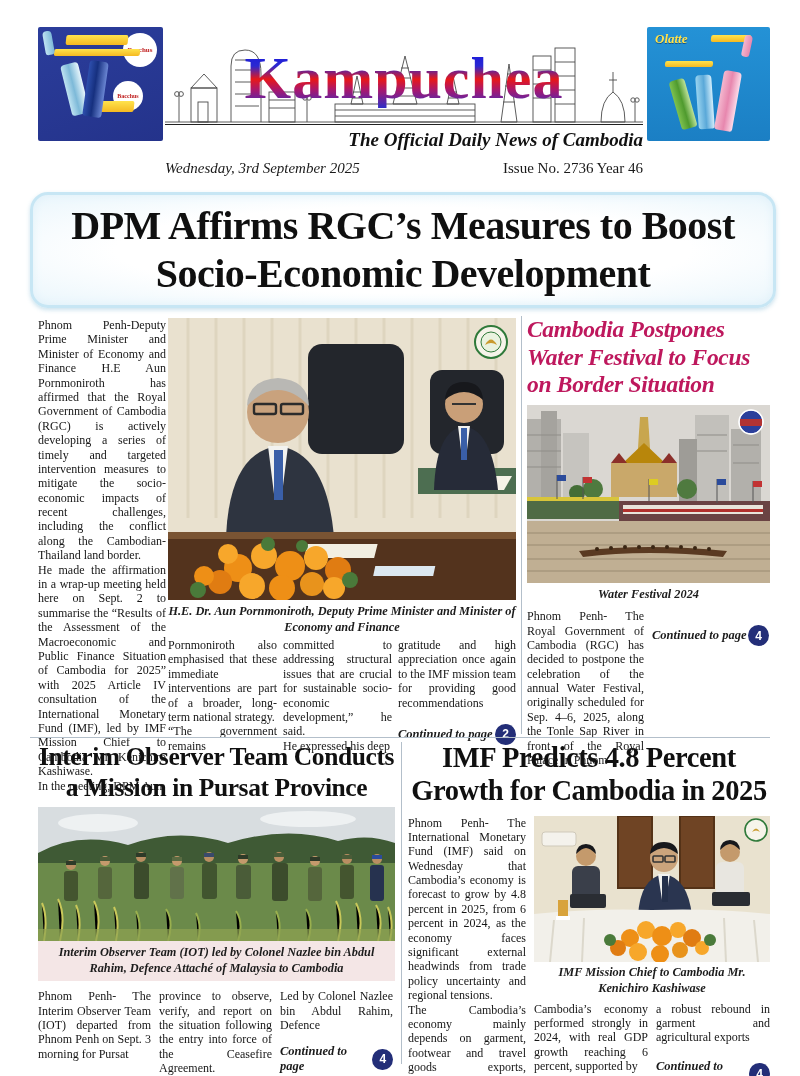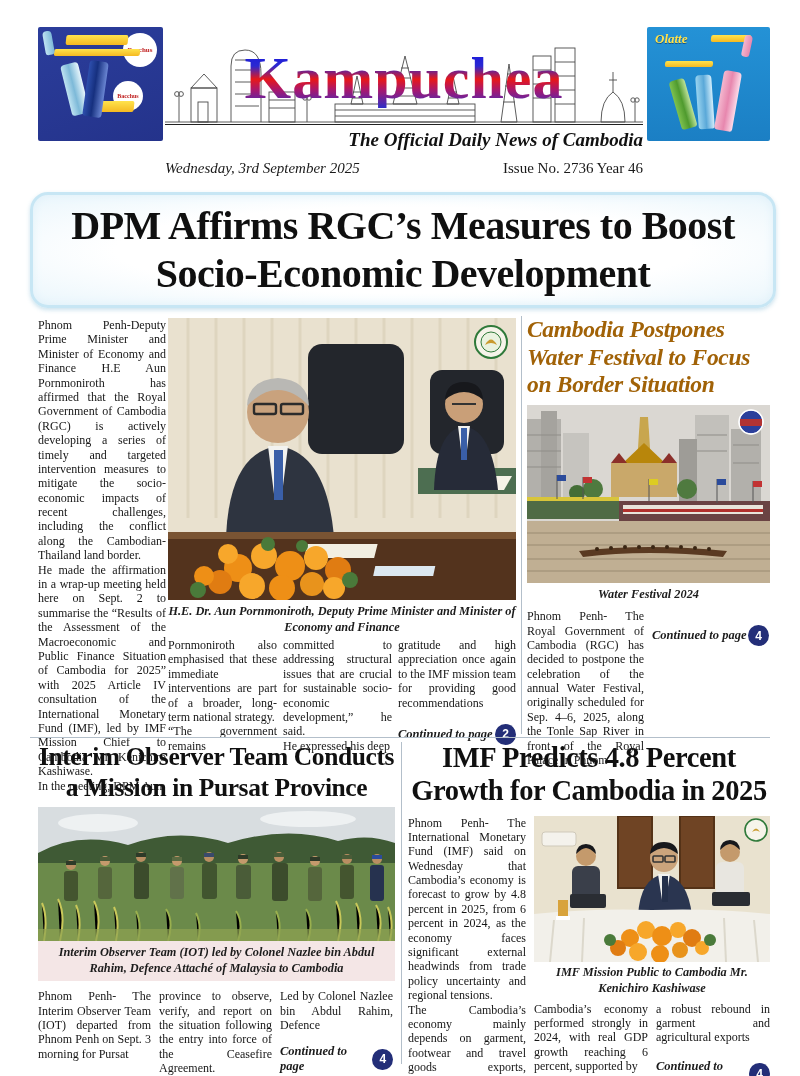--- a/index.html
+++ b/index.html
@@ -51,21 +51,21 @@
   .top-grid{left:38px;top:316px;width:732px;height:420px;}
   .lead-col1{left:0;top:2px;width:128px;height:414px;}
   .lead-figure{left:130px;top:2px;width:348px;}
   .lead-figure svg{display:block;width:348px;height:282px;}
   .lead-figure .caption{margin-top:4px;}
   .lead-c2{left:130px;top:322px;width:109px;height:96px;}
   .lead-c3{left:245px;top:322px;width:109px;height:96px;}
   .lead-c4{left:360px;top:322px;width:118px;height:96px;display:flex;flex-direction:column;}
   .vdiv-top{left:483px;top:0;width:0;height:418px;border-left:1.4px solid #b3bfca;}
   .water{left:489px;top:0;width:243px;height:418px;}
-  .water h3{margin:0;font-size:23.5px;line-height:1.18;font-weight:bold;font-style:italic;color:#a16207;letter-spacing:-0.3px;}
+  .water h3{margin:0;font-size:23.5px;line-height:1.18;font-weight:bold;font-style:italic;color:#be185d;letter-spacing:-0.3px;}
   .water svg{display:block;width:243px;height:178px;margin-top:6px;}
   .water .caption{margin-top:4px;}
   .water-cols{display:flex;gap:8px;margin-top:6px;}
   .water-cols>div{width:117px;}
   .hr-mid{left:30px;top:737px;width:740px;border-top:1.5px solid #b3bfca;}
 
   
   .bottom-grid{left:38px;top:742px;width:732px;height:330px;}
   .iot{left:0;top:0;width:357px;}
   .iot h3{margin:0;text-align:center;font-size:25.5px;line-height:1.2;font-weight:bold;color:#101010;letter-spacing:-0.4px;}
@@ -513,21 +513,21 @@
                 <circle cx="146" cy="134" r="8" fill="#e8931c"></circle>
                 <circle cx="168" cy="132" r="7" fill="#f7a72b"></circle>
               <circle cx="76" cy="124" r="6" fill="#4a7a3a"></circle>
                 <circle cx="176" cy="124" r="6" fill="#4a7a3a"></circle>
             </g>
             <g>
               <circle cx="222" cy="14" r="11" fill="#f6f4ea" stroke="#2f7a3a" stroke-width="1.6"></circle>
               <path d="M218 16 Q222 9 226 16 Q222 13 218 16Z" fill="#c99a2e"></path>
             </g>
           </svg>
-          <div class="caption">IMF Mission Public to Cambodia Mr. Kenichiro Kashiwase</div>
+          <div class="caption">IMF Mission Chief to Cambodia Mr. Kenichiro Kashiwase</div>
           <div class="imf-sub">
             <div class="sa body-text">Cambodia’s economy performed strongly in 2024, with real GDP growth reaching 6 percent, supported by</div>
             <div class="sb">
               <div class="body-text">a robust rebound in garment and agricultural exports</div>
               <div class="continued" style="margin-top:14px;">
                 <span class="lbl">Continued to page</span>
                 <span class="badge">4</span>
               </div>
             </div>
           </div>

